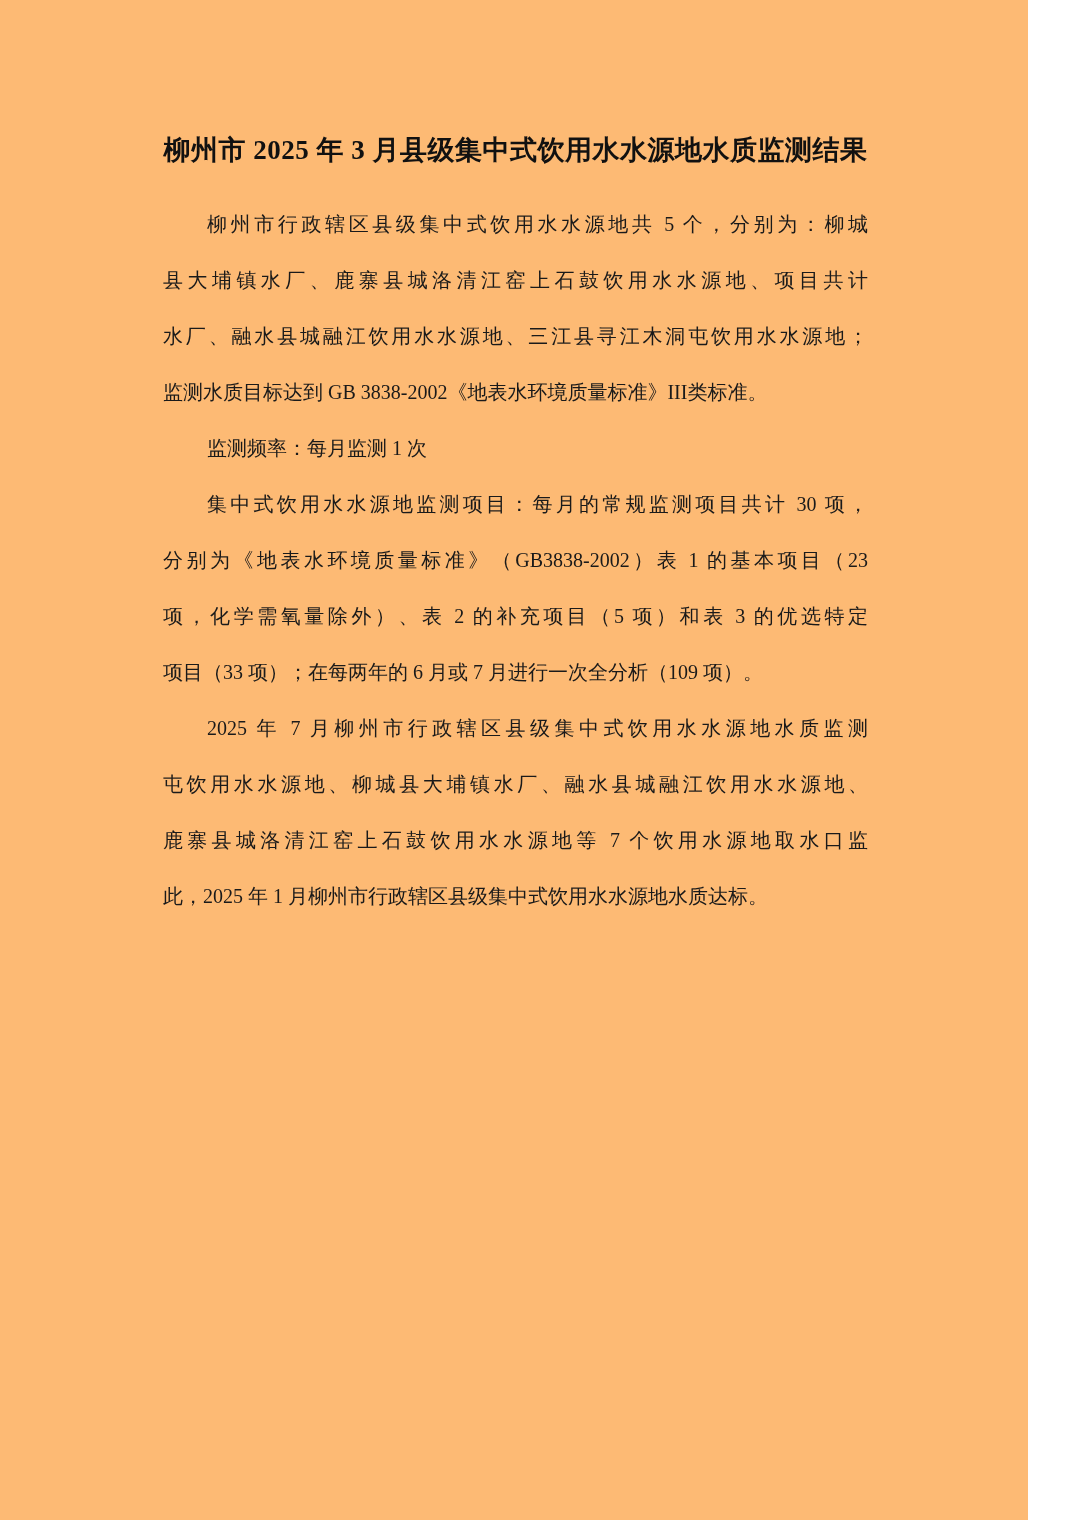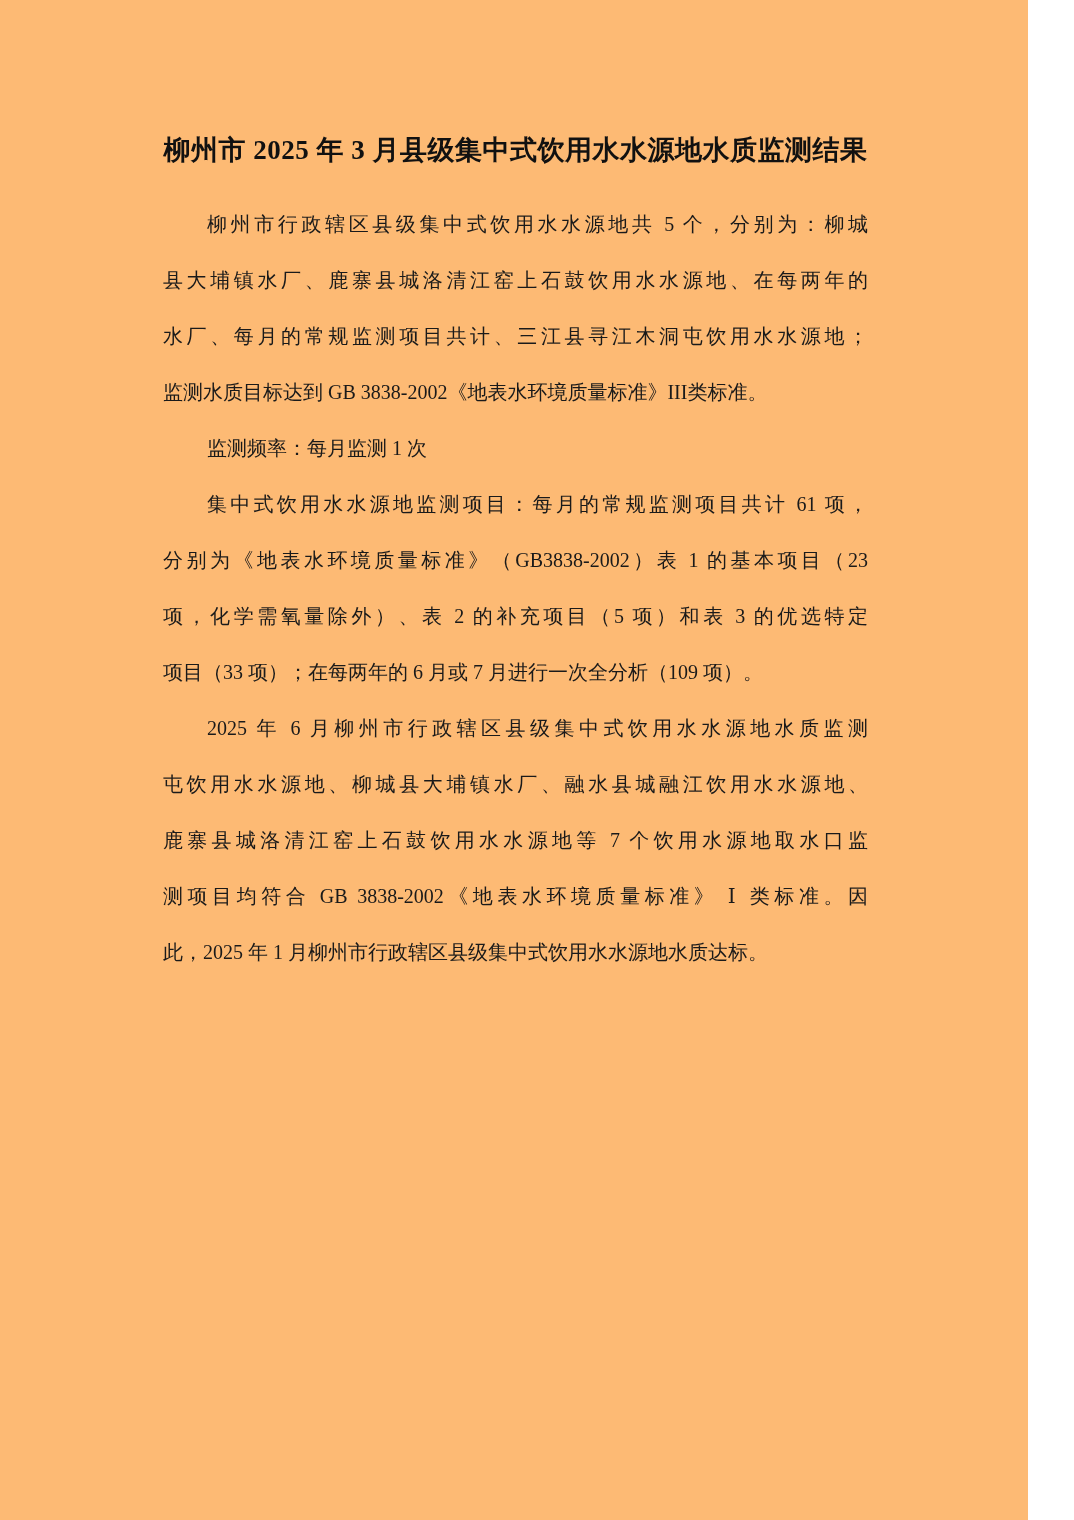--- a/index.html
+++ b/index.html
@@ -50,31 +50,30 @@
 </style>
 </head>
 <body>
 
 <div class="page">
   <div class="content">
 
     <h1 class="doc-title">柳州市 2025 年 3 月县级集中式饮用水水源地水质监测结果</h1>
 
     <p class="line fill indent">柳州市行政辖区县级集中式饮用水水源地共 5 个，分别为：柳城</p>
-    <p class="line fill">县大埔镇水厂、鹿寨县城洛清江窑上石鼓饮用水水源地、在每两年的</p>
-    <p class="line fill">水厂、每月的常规监测项目共计、三江县寻江木洞屯饮用水水源地；</p>
+    <p class="line fill">县大埔镇水厂、鹿寨县城洛清江窑上石鼓饮用水水源地、项目共计</p>
+    <p class="line fill">水厂、融水县城融江饮用水水源地、三江县寻江木洞屯饮用水水源地；</p>
     <p class="line">监测水质目标达到 GB 3838-2002《地表水环境质量标准》III类标准。</p>
 
     <p class="line indent">监测频率：每月监测 1 次</p>
 
-    <p class="line fill indent">集中式饮用水水源地监测项目：每月的常规监测项目共计 61 项，</p>
+    <p class="line fill indent">集中式饮用水水源地监测项目：每月的常规监测项目共计 30 项，</p>
     <p class="line fill">分别为《地表水环境质量标准》（GB3838-2002）表 1 的基本项目（23</p>
     <p class="line fill">项，化学需氧量除外）、表 2 的补充项目（5 项）和表 3 的优选特定</p>
     <p class="line">项目（33 项）；在每两年的 6 月或 7 月进行一次全分析（109 项）。</p>
 
-    <p class="line fill indent">2025 年 6 月柳州市行政辖区县级集中式饮用水水源地水质监测</p>
+    <p class="line fill indent">2025 年 7 月柳州市行政辖区县级集中式饮用水水源地水质监测</p>
     <p class="line fill">屯饮用水水源地、柳城县大埔镇水厂、融水县城融江饮用水水源地、</p>
     <p class="line fill">鹿寨县城洛清江窑上石鼓饮用水水源地等 7 个饮用水源地取水口监</p>
-    <p class="line fill">测项目均符合 GB 3838-2002《地表水环境质量标准》 Ⅰ 类标准。因</p>
     <p class="line">此，2025 年 1 月柳州市行政辖区县级集中式饮用水水源地水质达标。</p>
 
   </div>
 </div>
 
 </body></html>

